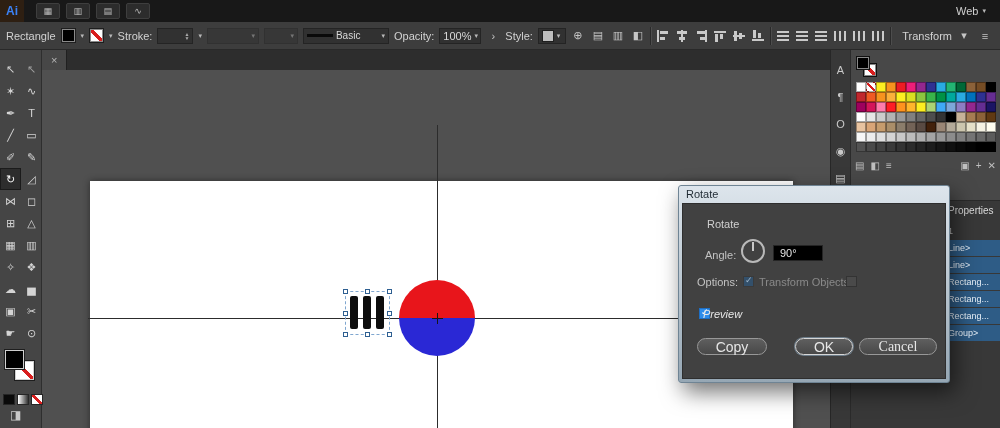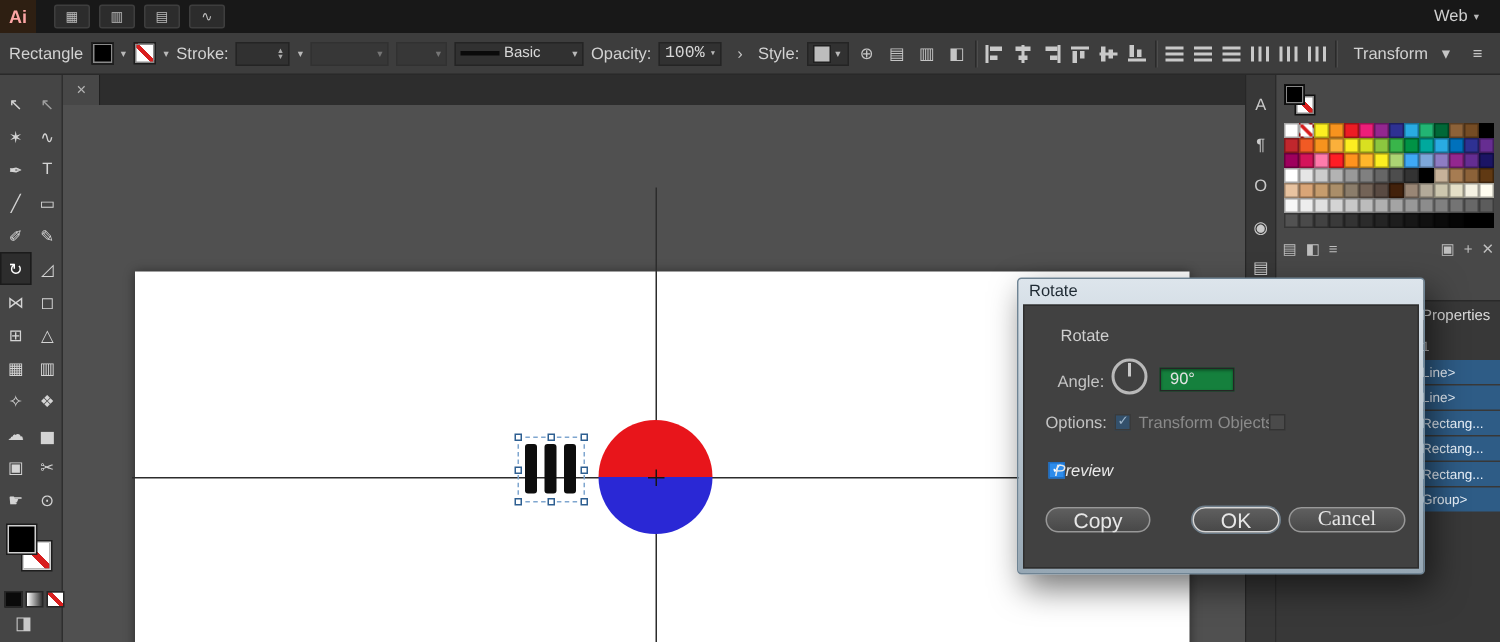--- a/index.html
+++ b/index.html
@@ -2,21 +2,21 @@
 <html><head>
 <meta charset="utf-8">
 <style>
   html,body{margin:0;padding:0;background:#222;}
   .frame{position:relative;width:1000px;height:428px;overflow:hidden;background:#505050;
          font-family:"Liberation Sans",sans-serif;-webkit-font-smoothing:antialiased;}
 
   
   #menubar{position:absolute;left:0;top:0;width:1000px;height:22px;background:#181818;
            display:flex;align-items:center;gap:2px;z-index:10;}
-  .logo{width:24px;height:22px;background:#2e1f12;color:#fca5a5;font-weight:bold;font-size:12px;
+  .logo{width:24px;height:22px;background:#2e1f12;color:#3b82f6;font-weight:bold;font-size:12px;
         display:flex;align-items:center;justify-content:center;}
   .menu-item{padding:0 7px;font-size:11.5px;color:#d8d8d8;line-height:22px;cursor:default;}
   .appicons{display:flex;gap:6px;margin-left:10px;}
   .appicon{min-width:18px;height:14px;padding:0 2px;background:#2c2c2c;border:1px solid #3e3e3e;border-radius:2px;
            color:#bdbdbd;font-size:9px;display:flex;align-items:center;justify-content:center;}
   .workspace{margin-left:auto;font-size:11px;color:#d0d0d0;display:flex;align-items:center;gap:4px;padding-right:14px;}
   .searchbox{width:152px;height:15px;background:#2b2b2b;border:1px solid #3f3f3f;border-radius:2px;
              display:flex;align-items:center;gap:4px;padding:0 4px;margin-right:8px;}
   .mag{width:6px;height:6px;border:1px solid #9a9a9a;border-radius:50%;position:relative;flex:0 0 auto;}
   .mag::after{content:"";position:absolute;left:5px;top:5px;width:4px;height:1px;background:#9a9a9a;transform:rotate(45deg);}
@@ -134,21 +134,21 @@
   #rotate-dialog{position:absolute;left:678px;top:185px;width:272px;height:198px;z-index:50;
                  background:linear-gradient(#dde5ec,#96a7b4);border:1px solid #5f7But484;border-radius:3px;
                  box-shadow:5px 9px 22px rgba(0,0,0,.55);box-sizing:border-box;border:1px solid #6f8494;}
   .dlg-title{height:16px;line-height:16px;padding-left:7px;font-size:11px;color:#1f2a33;}
   .dlg-body{position:absolute;left:3px;right:3px;top:17px;bottom:3px;background:#414141;
             border:1px solid #2e2e2e;box-sizing:border-box;}
   .dlg-section{position:absolute;left:24px;top:14px;font-size:11px;color:#cfcfcf;}
   .lbl{position:absolute;font-size:11px;color:#c3c3c3;}
   .dial{position:absolute;left:58px;top:35px;width:24px;height:24px;border:2px solid #b9b9b9;border-radius:50%;box-sizing:border-box;}
   .dial::after{content:"";position:absolute;left:9px;top:1px;width:2px;height:9px;background:#c9c9c9;}
-  .angle-field{position:absolute;left:90px;top:41px;width:50px;height:16px;background:#15803d;border:1px solid #252525;
+  .angle-field{position:absolute;left:90px;top:41px;width:50px;height:16px;background:#000000;border:1px solid #252525;
                box-shadow:inset 0 1px 2px rgba(0,0,0,.4);color:#e3e3e3;font-size:11px;padding:0 8px 0 6px;
                font-family:"Liberation Sans",sans-serif;box-sizing:border-box;outline:none;}
   .cb{position:absolute;width:11px;height:11px;box-sizing:border-box;border:1px solid #333;background:#4a4a4a;}
   .cb.dis-checked{background:#33506b;border-color:#3a3a3a;}
   .cb.dis-checked::after{content:"✓";position:absolute;left:1px;top:-2px;font-size:9px;color:#9db4c9;}
   .cb.preview{background:#2d8ceb;border-color:#1f6fc4;}
   .cb.preview::after{content:"✓";position:absolute;left:1px;top:-2px;font-size:9px;color:#fff;}
   .dis-lbl{color:#8a8a8a;}
   .dlg-btn{position:absolute;height:17px;border-radius:9px;background:linear-gradient(#5f5f5f,#484848);
            border:1px solid #989898;color:#e6e6e6;font-size:14px;font-family:"Liberation Sans",sans-serif;
@@ -196,21 +196,21 @@
     <span class="field dim" style="width:34px;">
       <span style="flex:1;"></span>
         <span class="caret">▾</span>
     </span>
     <span class="field" style="width:86px;">
       <span class="stroke-line"></span>
       <span style="flex:1;font-size:10px;">Basic</span>
       <span class="caret">▾</span>
     </span>
     <span>Opacity:</span>
-    <span class="field" style="width:42px;font-family:Liberation Mono, monospace;">
+    <span class="field" style="width:42px;">
       <span style="flex:1;">100%</span>
       <span class="caret">▾</span>
     </span>
     <span class="cicon">›</span>
     <span>Style:</span>
     <span class="field" style="width:28px;">
       <span class="mini-style-swatch"></span>
       <span class="caret">▾</span>
     </span>
     <span id="extra-icons" style="display:flex;gap:6px;">

